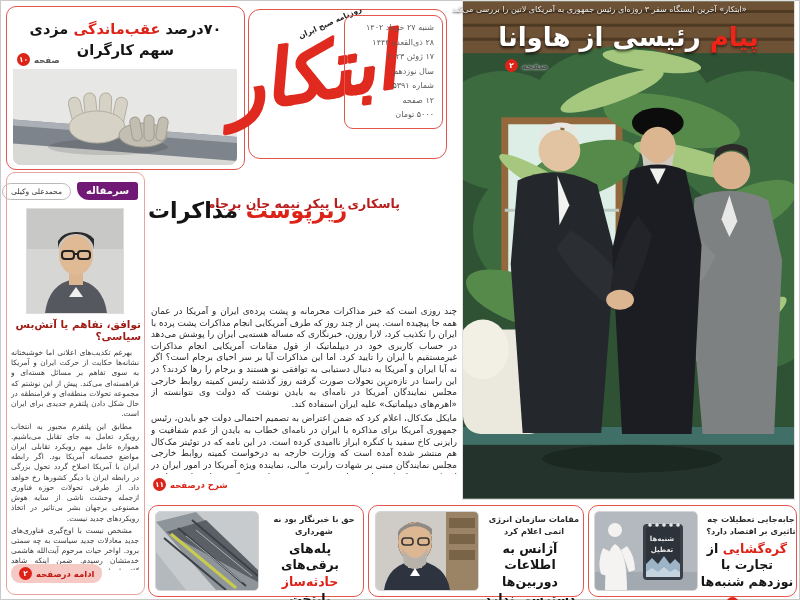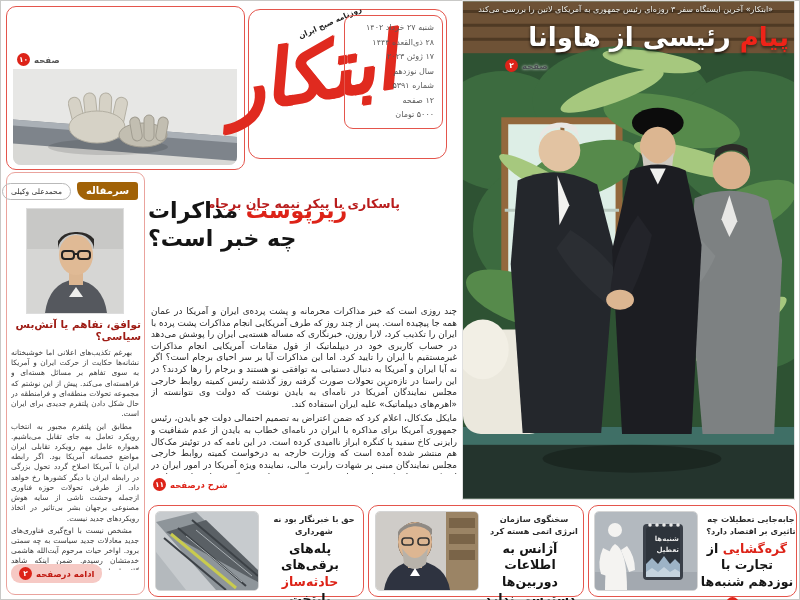--- a/index.html
+++ b/index.html
@@ -28,32 +28,32 @@
   #dateline div{font-size:8px;color:#5a5a5a;text-align:right;line-height:1.82;white-space:nowrap;}
   #logo{left:236px;top:16px;width:130px;height:150px;pointer-events:none;}
   #logo .cal{position:absolute;left:-12px;top:18px;font-family:"DejaVu Serif",serif;font-style:italic;
              font-weight:bold;font-size:78px;color:#e02a1f;transform:rotate(-9deg);line-height:1;
              text-shadow:1px 1px 0 #e02a1f;}
   #logo .tag{position:absolute;left:60px;top:2px;font-size:7.5px;color:#222;transform:rotate(-24deg);
              white-space:nowrap;font-weight:bold;}
 
   
   #photo-wrap{left:462px;top:0;width:333px;height:500px;border:1px solid #e0e0e0;box-sizing:border-box;}
-  #photo-kicker{left:452px;top:5px;width:321px;text-align:right;font-size:8px;color:#f3f3ee;
+  #photo-kicker{left:452px;top:5px;width:321px;text-align:left;font-size:8px;color:#f3f3ee;
                 text-shadow:0 1px 2px rgba(0,0,0,.8);}
-  #photo-title{left:468px;top:22px;width:321px;text-align:right;font-weight:bold;font-size:26px;
+  #photo-title{left:468px;top:22px;width:321px;text-align:center;font-weight:bold;font-size:26px;
                color:#ffffff;text-shadow:0 2px 3px rgba(0,0,0,.75);letter-spacing:-.5px;}
   #photo-title .red{color:#ef2318;text-shadow:0 2px 3px rgba(0,0,0,.5);}
   #photo-badge{left:505px;top:59px;}
   #photo-badge .lbl{color:#4a4f52;text-shadow:0 0 3px #fff;}
 
   
   #editorial{left:6px;top:172px;width:137px;height:421px;border:1px solid #eaa39d;border-radius:9px;}
   #ed-header{left:12px;top:180px;width:126px;height:22px;display:flex;direction:rtl;align-items:center;gap:6px;}
-  #ed-ribbon{background:#a16207;color:#fff;font-size:10px;font-weight:bold;padding:3px 9px 4px;
+  #ed-ribbon{background:#701a75;color:#fff;font-size:10px;font-weight:bold;padding:3px 9px 4px;
              border-radius:3px 3px 3px 12px;position:relative;}
   #ed-author{border:1px solid #b9b9b9;border-radius:10px;font-size:7.5px;color:#333;padding:3px 8px;white-space:nowrap;}
   #ed-photo{left:26px;top:208px;width:96px;height:104px;border:1px solid #ddd;}
   #ed-title{left:8px;top:318px;width:133px;text-align:right;font-size:10.5px;font-weight:bold;color:#9e1b14;}
   #ed-body{left:11px;top:348px;width:128px;height:222px;overflow:hidden;font-size:7.4px;color:#3a3a3a;
            text-align:justify;line-height:1.38;}
   #ed-body p{margin:0 0 2px;text-indent:7px;}
   #ed-pill{left:11px;top:564px;background:#f6c9c4;border-radius:9px;padding:3px 8px;}
   #ed-pill .lbl{color:#c01a12;}
 
@@ -69,31 +69,37 @@
   
   .bstory{top:505px;height:90px;}
   #b1{left:148px;width:214px;} #b2{left:368px;width:214px;} #b3{left:588px;width:207px;}
   .bimg{position:absolute;top:511px;height:78px;width:102px;border-radius:5px;overflow:hidden;border:1px solid #d5d5d5;}
   #b1-img{left:155px;} #b2-img{left:375px;} #b3-img{left:594px;}
   .btxt{position:absolute;top:513px;width:100px;direction:rtl;text-align:center;}
   #b1-txt{left:260px;} #b2-txt{left:480px;} #b3-txt{left:694px;left:697px;}
   .bkicker{font-size:8.2px;font-weight:bold;color:#2b2b2b;line-height:1.5;margin-bottom:3px;margin-left:8px;}
   .btitle{font-size:12.5px;font-weight:bold;color:#141414;line-height:1.35;}
   .bbadge{margin-top:4px;}
-  #cal-label{position:absolute;left:645px;top:534px;width:34px;text-align:right;color:#e8e8e8;
+  #cal-label{position:absolute;left:645px;top:534px;width:34px;text-align:center;color:#e8e8e8;
              font-size:7px;font-weight:bold;line-height:1.5;direction:rtl;}
 
   svg{display:block;}
 </style>
 </head>
 <body>
 
 <div id="page">
 
   <div class="abs box" id="workers-box">
+    <div class="abs wk-title rtl">
+      <span>۷۰درصد</span>
+      <span class="red">عقب‌ماندگی</span>
+      <span>مزدی</span><br>
+      <span>سهم کارگران</span>
+    </div>
     <div class="abs badge" style="left:10px;top:46px;">
       <span class="lbl">صفحه</span>
       <span class="circ">۱۰</span>
     </div>
 
     <div class="abs" style="left:6px;top:62px;width:224px;height:96px;border-radius:0 0 8px 8px;overflow:hidden;">
       <svg width="224" height="96" viewBox="0 0 224 96">
         <rect width="224" height="96" fill="#e7e7e5"></rect>
         <rect x="0" y="70" width="224" height="26" fill="#d8d8d5"></rect>
         <polygon points="-5,50 224,68 224,92 -5,74" fill="#7e848b"></polygon>
@@ -234,21 +240,20 @@
 
   </div>
   <div class="abs badge redlbl" id="ed-pill">
     <span class="lbl">ادامه درصفحه</span>
     <span class="circ">۲</span>
   </div>
 
   <div class="abs rtl" id="main-kicker">پاسکاری با پیکر نیمه جان برجام</div>
   <div class="abs rtl" id="main-hl">
     <span class="red">زیرپوست</span><span> مذاکرات</span><br>
-    <span>چه خبر است؟</span>
   </div>
   <div class="abs rtl" id="main-body">
     <p>چند روزی است که خبر مذاکرات محرمانه و پشت پرده‌ی ایران و آمریکا در عمان همه جا پیچیده است. پس از چند روز که طرف آمریکایی انجام مذاکرات پشت پرده با ایران را تکذیب کرد، لارا روزن، خبرنگاری که مساله هسته‌یی ایران را پوشش می‌دهد در حساب کاربری خود در دیپلماتیک از قول مقامات آمریکایی انجام مذاکرات غیرمستقیم با ایران را تایید کرد. اما این مذاکرات آیا بر سر احیای برجام است؟ اگر نه آیا ایران و آمریکا به دنبال دستیابی به توافقی نو هستند و برجام را رها کردند؟ در این راستا در تازه‌ترین تحولات صورت گرفته روز گذشته رئیس کمیته روابط خارجی مجلس نمایندگان آمریکا در نامه‌ای به بایدن نوشت که دولت وی نتوانسته از «اهرم‌های دیپلماتیک» علیه ایران استفاده کند.</p>
     <p>مایکل مک‌کال، اعلام کرد که ضمن اعتراض به تصمیم احتمالی دولت جو بایدن، رئیس جمهوری آمریکا برای مذاکره با ایران در نامه‌ای خطاب به بایدن از عدم شفافیت و رایزنی کاخ سفید با کنگره ابراز ناامیدی کرده است. در این نامه که در توئیتر مک‌کال هم منتشر شده آمده است که وزارت خارجه به درخواست کمیته روابط خارجی مجلس نمایندگان مبنی بر شهادت رابرت مالی، نماینده ویژه آمریکا در امور ایران در این کمیته عمل نکرده است. از سوی دیگر متیو میلر، سخنگوی وزارت امور خارجه آمریکا روز پنجشنبه در جمع خبرنگاران در واشنگتن در پاسخ به سوالی مبنی بر اینکه آیا تحرکی در زمینه نگرانی‌های مشترک آمریکا و ایران وجود دارد؟</p>
   </div>
   <div class="abs badge redlbl" id="main-more">
     <span class="lbl">شرح درصفحه</span>
     <span class="circ">۱۱</span>
   </div>
 
@@ -297,21 +302,21 @@
       <path d="M22 26 a18 15 0 0 1 34 -3 l0 -6 a19 13 0 0 0 -34 3 z" fill="#8f8a84"></path>
       <path d="M26 36 q13 20 26 0 l-2 16 q-11 10 -22 0 z" fill="#b7b2aa"></path>
       <g fill="none" stroke="#333" stroke-width="1.6">
         <rect x="26" y="26" width="11" height="7" rx="3"></rect>
           <rect x="42" y="26" width="11" height="7" rx="3"></rect>
       </g>
       <path d="M34 64 l5 -8 5 8 z" fill="#ffffff"></path>
     </svg>
   </div>
   <div class="btxt" id="b2-txt">
-    <div class="bkicker">سخنگوی سازمان انرژی اتمی هسته کرد</div>
+    <div class="bkicker">مقامات سازمان انرژی اتمی اعلام کرد</div>
     <div class="btitle">آژانس به اطلاعات دوربین‌ها دسترسی ندارد</div>
 
   </div>
 
   <div class="abs box bstory" id="b3"></div>
   <div class="bimg" id="b3-img">
     <svg width="102" height="78" viewBox="0 0 102 78">
       <rect width="102" height="78" fill="#b3b9bf"></rect>
       <rect x="0" y="60" width="102" height="18" fill="#a3a9b0"></rect>
       <g fill="#f4f3f1">

